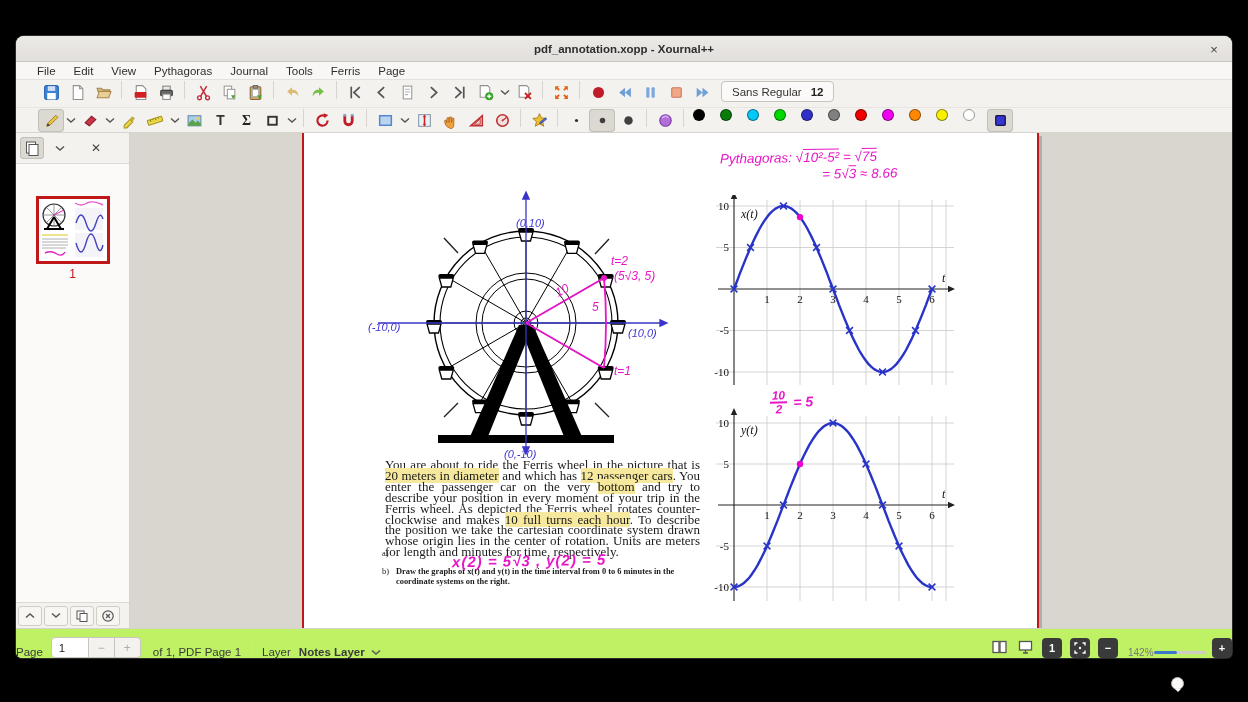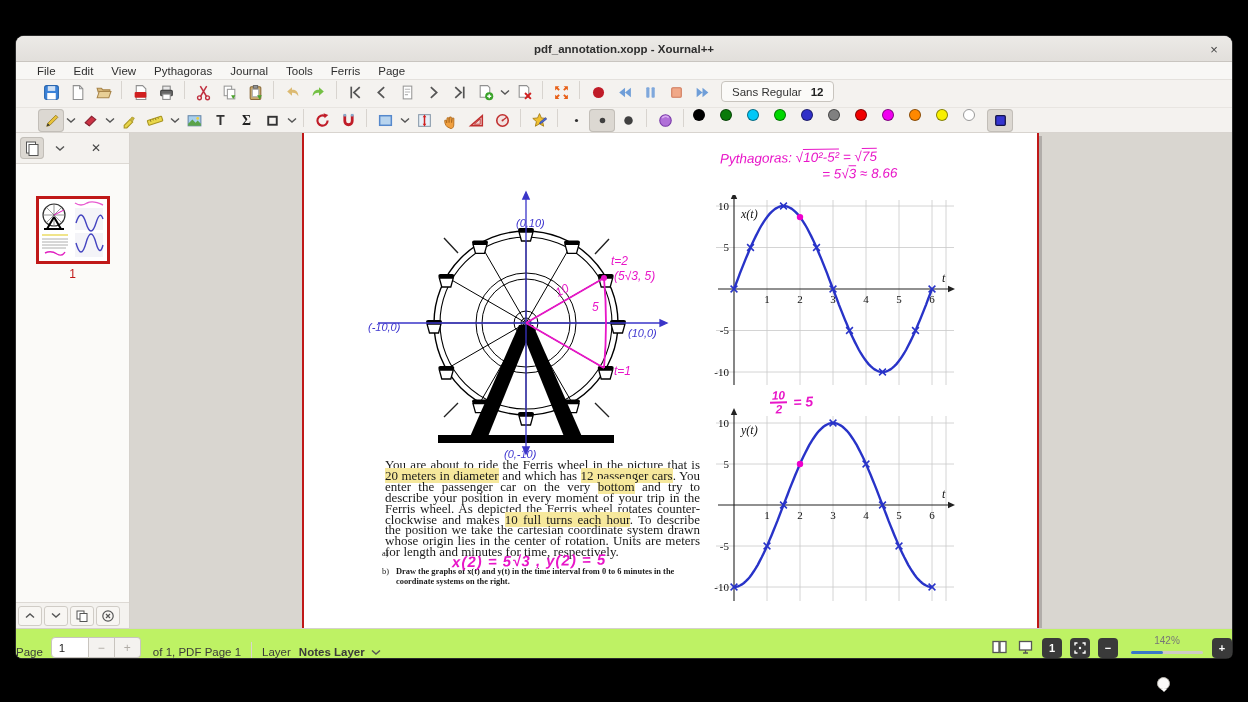--- a/index.html
+++ b/index.html
@@ -77,21 +77,21 @@
   .statusbar { height:30px; background:#bef264; border-top:1px solid #d5d1cc; border-radius:0 0 6px 6px;
     display:flex; align-items:flex-end; padding:0 0; font-size:11.5px; color:#3a3a3a; }
   .pageinput { width:38px; height:21px; border:1px solid #c8c4be; border-radius:4px 0 0 4px; background:#fff;
     font-size:11.5px; padding-left:7px; color:#222; font-family:"Liberation Sans", sans-serif; }
   .stepbtn { width:26px; height:21px; border:1px solid #c8c4be; border-left:none; background:#f4f2ef;
     display:flex; align-items:center; justify-content:center; color:#b0aca6; font-size:12px; }
   .stepbtn.last { border-radius:0 4px 4px 0; }
   .vsep { width:1px; height:16px; background:#d8d4cf; margin:0 10px; }
   .badge { width:20px; height:20px; background:#3a3a3a; border-radius:4px; display:flex; align-items:center;
     justify-content:center; color:#fff; font-size:11px; font-weight:bold; flex:none; }
-  .zoomwrap { display:flex; flex-direction:column; align-items:center; width:78px; margin:0 6px; }
+  .zoomwrap { display:flex; flex-direction:row; align-items:center; width:78px; margin:0 6px; }
   .zoomlabel { font-size:10px; color:#777; margin-bottom:0; }
   .slider { position:relative; width:72px; height:12px; }
   .slider .track { position:absolute; left:0; right:0; top:5px; height:3px; background:#cfccc6; border-radius:2px; }
   .slider .fill { position:absolute; left:0; width:45%; top:5px; height:3px; background:#3a78c8; border-radius:2px; }
   .slider .thumb { position:absolute; left:45%; top:-1px; width:13px; height:13px; margin-left:-6px;
     background:#fbfaf8; border:1px solid #b8b4ae; border-radius:50%; }
   .slider .thumb:after { content:""; position:absolute; left:3px; top:11px; border:3px solid transparent;
     border-top-color:#fbfaf8; }
 </style>
 </head>

